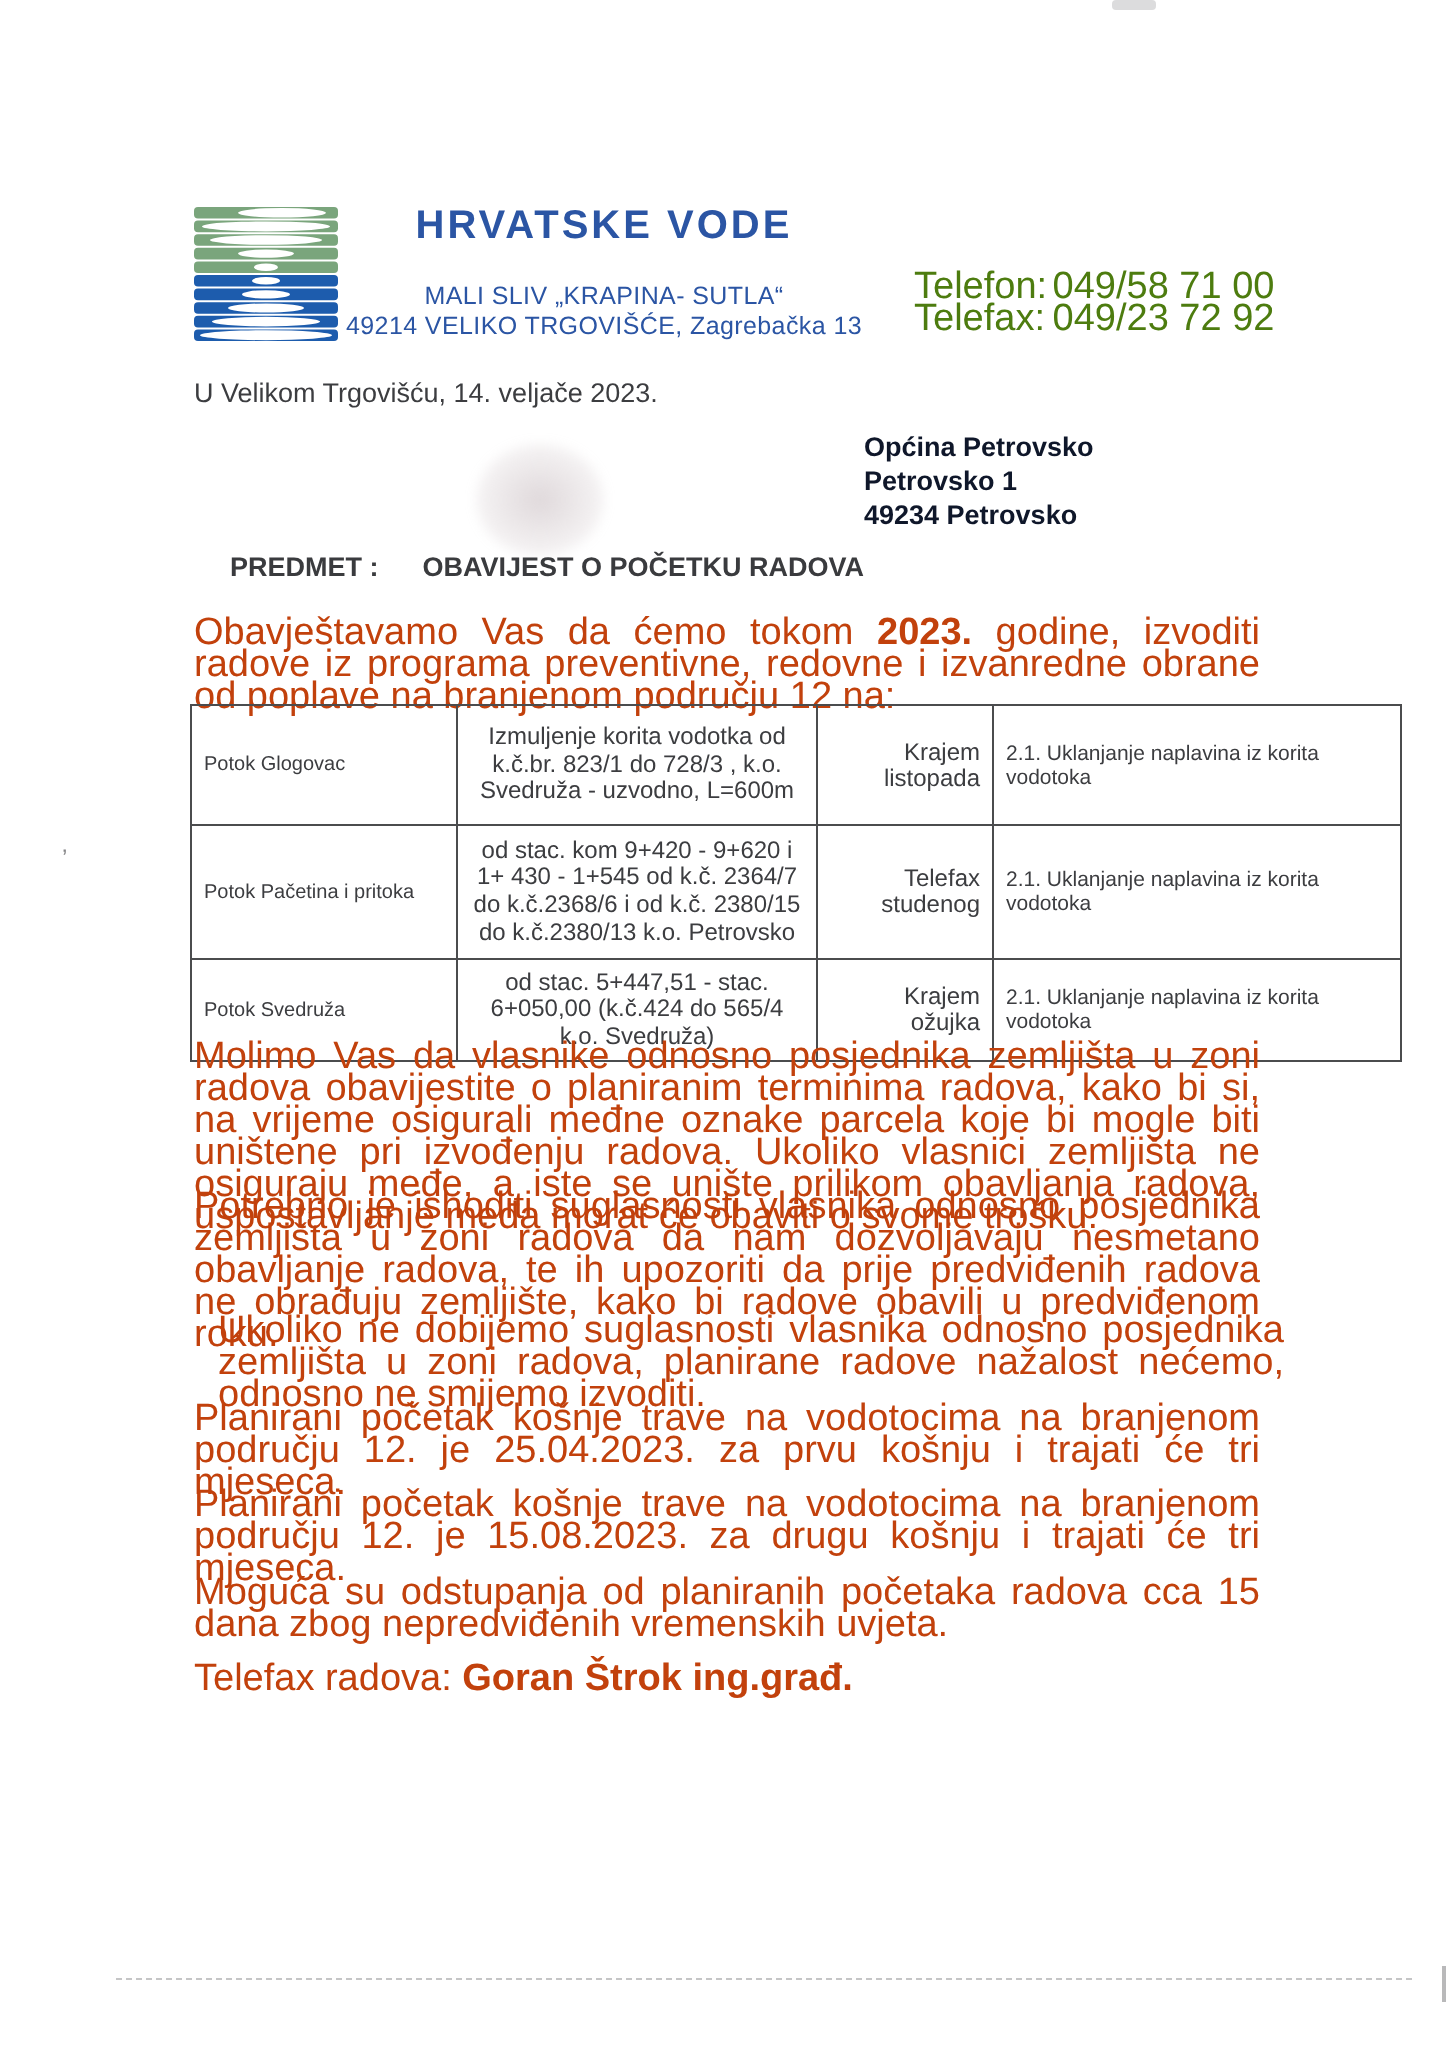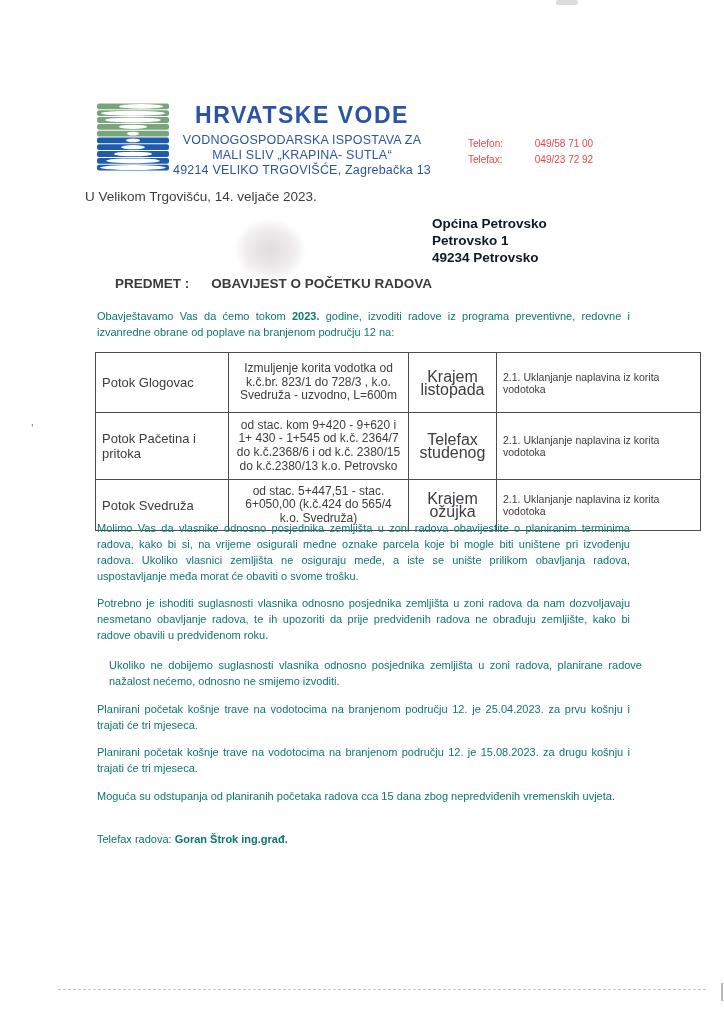--- a/index.html
+++ b/index.html
@@ -4,55 +4,55 @@
 <style>
   html,body { margin:0; padding:0; background:#ffffff; }
   .page {
     position:relative; width:724px; height:1024px; background:#ffffff;
     font-family:"Liberation Sans", sans-serif; color:#3c3d40; overflow:hidden;
   }
 
   
   .logo { position:absolute; left:97px; top:103px; width:72px; height:68px; }
   .org-block { position:absolute; left:158px; top:102px; width:288px; text-align:center; color:#2b55a4; }
-  .org-name { font-size:23px; font-weight:bold; letter-spacing:1.5px; margin-bottom:4px; }
+  .org-name { font-size:20px; font-weight:bold; letter-spacing:1.5px; margin-bottom:16px; }
   .org-sub  { font-size:12.5px; line-height:15.2px; letter-spacing:0.2px; }
-  .contact  { position:absolute; left:468px; top:136px; color:#ef4444; font-size:10px; line-height:15.6px; }
+  .contact  { position:absolute; left:457px; top:136px; color:#4d7c0f; font-size:19px; line-height:15.6px; }
   .contact-row span.lbl { display:inline-block; width:64px; }
 
   
-  .dateline  { position:absolute; left:85px; top:189px; font-size:13.5px; }
+  .dateline  { position:absolute; left:97px; top:189px; font-size:13.5px; }
   .recipient { position:absolute; left:432px; top:215px; font-size:13.5px; font-weight:bold; line-height:17px; color:#0f172a; }
   .subject   { position:absolute; left:97px; top:276px; font-size:13.5px; font-weight:bold; color:#3a3b3e; }
   .subject .subject-label { margin-right:22px;padding-left:18px; }
 
   
   .para {
-    position:absolute; left:97px; width:533px; font-size:11px;
-    line-height:15.9px; text-align:justify; color:#0f766e;
+    position:absolute; left:97px; width:533px; font-size:19px;
+    line-height:15.9px; text-align:justify; color:#c2410c;
   }
   .b { font-weight:bold; }
   .p-intro    { top:309px; }
   .p-molimo   { top:521px; }
   .p-potrebno { top:596px; }
   .p-ukoliko  { top:658px;margin-left:12px; }
   .p-plan1    { top:702px; }
   .p-plan2    { top:745px; }
   .p-moguca   { top:789px; }
   .p-voditelj { top:832px; text-align:left; }
 
   
   .works-table {
     position:absolute; left:95px; top:352px; width:553px;
     border-collapse:collapse; table-layout:fixed;
   }
   .works-table td { border:1px solid #4b4c4e; vertical-align:middle; padding:2px 6px; }
-  .col-name { width:120px; font-size:13px; padding-left:9px; }
+  .col-name { width:120px; font-size:10px; padding-left:9px; }
   .col-desc { width:167px; font-size:12px; line-height:13.6px; text-align:center;margin-top:30px; }
-  .col-when { width:75px; font-size:16px; line-height:13px; text-align:center; }
+  .col-when { width:75px; font-size:12px; line-height:13px; text-align:right; }
   .col-work { width:191px; font-size:10.5px; padding-left:10px; }
   .row-1 td { height:55px; }
   .row-2 td { height:62px; }
   .row-3 td { height:46px; }
 
   
   .smudge {
     position:absolute; left:238px; top:222px; width:64px; height:56px;
     background:radial-gradient(ellipse at center, rgba(185,170,175,0.45), rgba(255,255,255,0));
     border-radius:50%; filter:blur(3px); pointer-events:none;
@@ -93,21 +93,20 @@
       <ellipse cx="36" cy="37.4" rx="7" ry="1.9" fill="#ffffff"></ellipse>
       <ellipse cx="36" cy="44.2" rx="12" ry="2.1" fill="#ffffff"></ellipse>
       <ellipse cx="36" cy="51" rx="19" ry="2.3" fill="#ffffff"></ellipse>
       <ellipse cx="36" cy="57.8" rx="27" ry="2.4" fill="#ffffff"></ellipse>
       <ellipse cx="36" cy="64.6" rx="33" ry="2.5" fill="#ffffff"></ellipse>
     </svg>
   </div>
 
   <div class="org-block">
     <div class="org-name">HRVATSKE  VODE</div>
-    <div class="org-sub">VODNOGOSPODARSKA ISPOSTAVA ZA</div>
     <div class="org-sub">MALI SLIV „KRAPINA- SUTLA“</div>
     <div class="org-sub">49214 VELIKO TRGOVIŠĆE, Zagrebačka 13</div>
   </div>
 
   <div class="contact">
     <div class="contact-row">
       <span class="lbl">Telefon:</span>
       <span>049/58 71 00</span>
     </div>
     <div class="contact-row">

